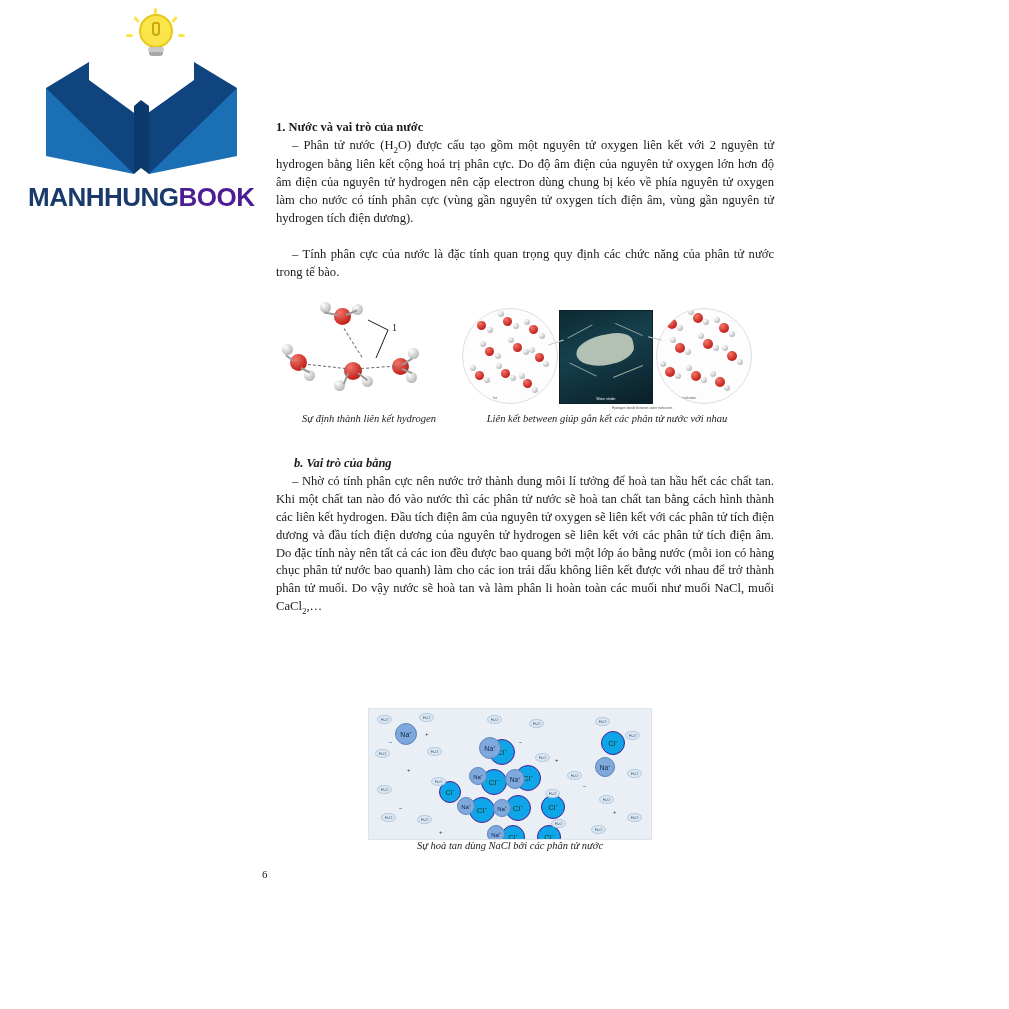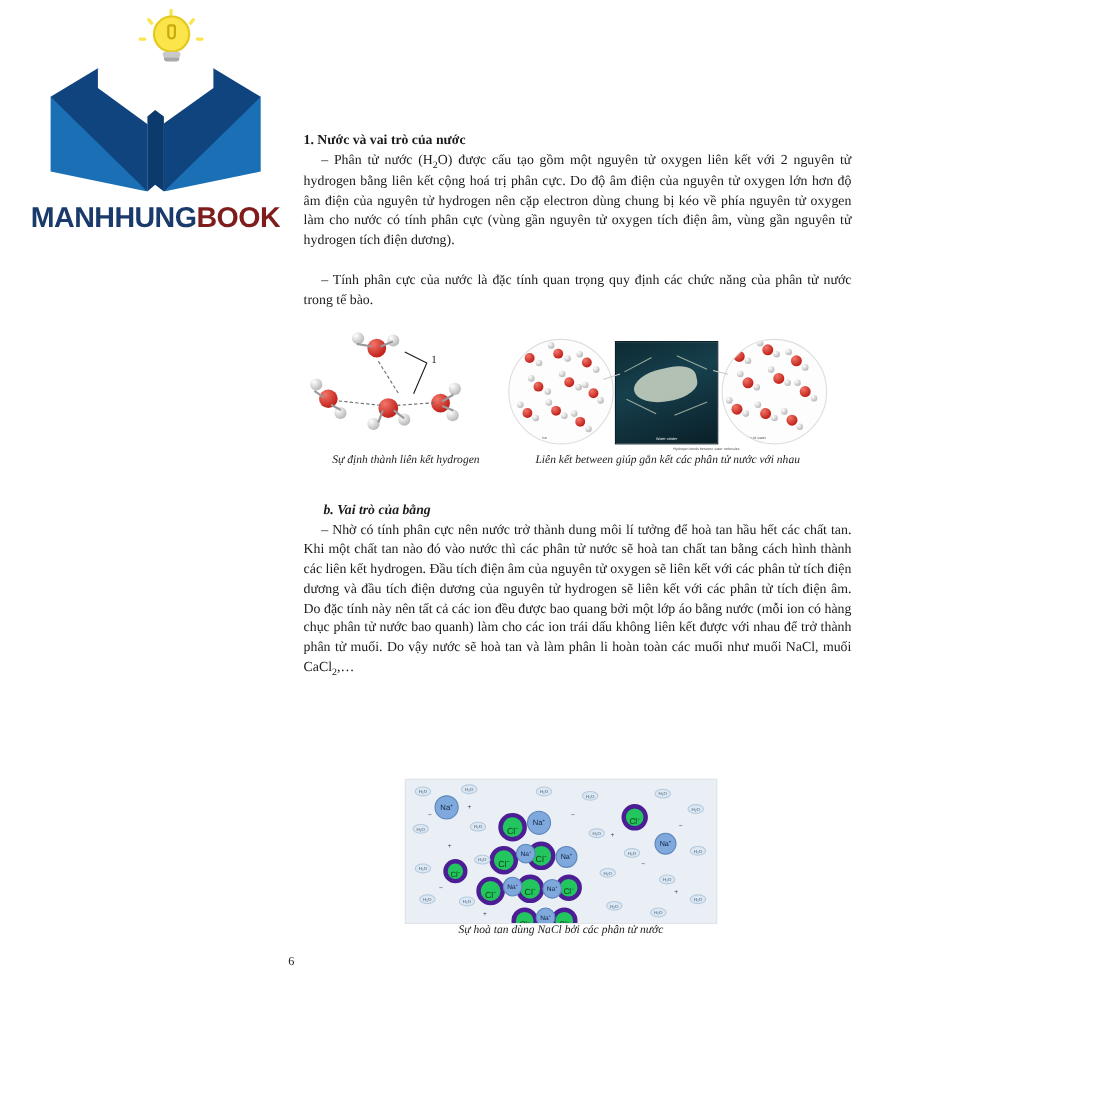--- a/index.html
+++ b/index.html
@@ -93,21 +93,21 @@
     top: 176px;
     width: 270px;
     font-family: "Liberation Sans", sans-serif;
     font-weight: bold;
     font-size: 26px;
     letter-spacing: -0.5px;
     line-height: 1;
     white-space: nowrap;
   }
   .brand-text .b1 { color: #1a3a6b; }
-  .brand-text .b2 { color: #7f1d1d; }
+  .brand-text .b2 { color: #4c1d95; }
 
   
   .page {
     position: absolute;
     left: 276px;
     top: 120px;
     width: 498px;
   }
   .h-sec {
     font-weight: bold;
@@ -254,23 +254,24 @@
   }
 
   .ion {
     position: absolute;
     border-radius: 50%;
     font-family: "Liberation Sans", sans-serif;
     text-align: center;
     box-sizing: border-box;
   }
   .ion.cl {
-    background: #22c55e;
-    border: 4px solid #4c1d95;
+    background: #0ea5e9;
+    border: 1px solid #4c1d95;
     color: #123a10;
+    margin-left: 36px;
   }
   .ion.na {
     background: #7fa8dd;
     border: 1px solid #5d86bb;
     color: #10243f;
   }
   .wmol {
     position: absolute;
     width: 15px;
     height: 9px;

